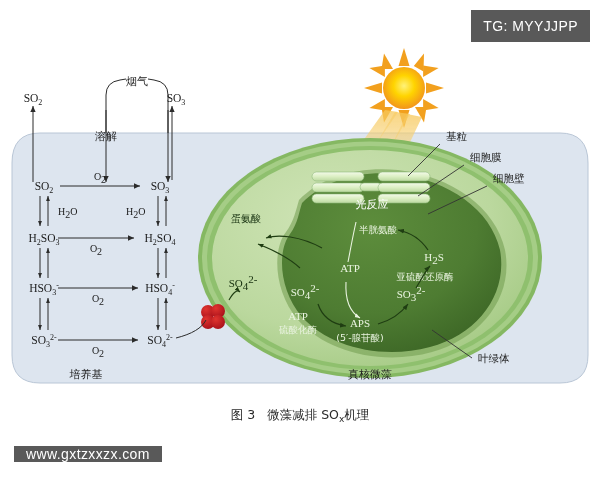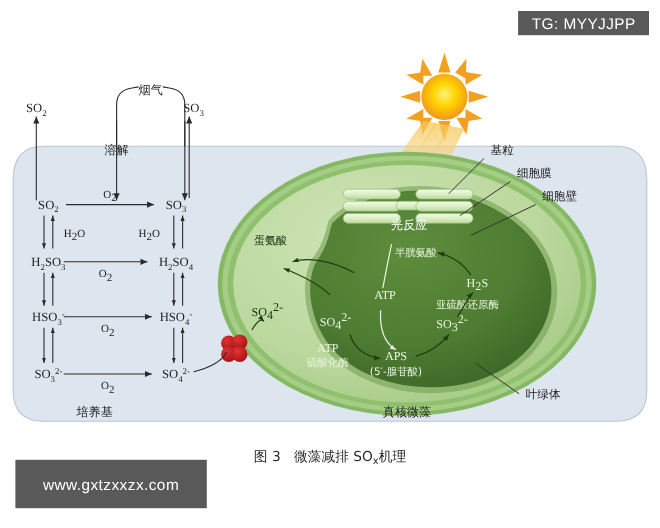--- a/index.html
+++ b/index.html
@@ -3,22 +3,22 @@
 <meta charset="utf-8">
 <style>
   html,body{margin:0;padding:0;}
   body{width:600px;height:480px;background:#ffffff;
        font-family:"Liberation Serif",serif;overflow:hidden;position:relative;}
   #stage{position:absolute;left:0;top:0;width:600px;height:480px;}
   .svgroot{position:absolute;left:0;top:0;}
   .badge{position:absolute;background:#595959;color:#ffffff;
          font-family:"Liberation Sans",sans-serif;display:flex;
          align-items:center;justify-content:center;letter-spacing:.4px;}
-  #tg-badge{right:10px;top:10px;height:22px;padding:0 12px;font-size:14px;}
-  #wm-badge{left:14px;bottom:18px;height:44px;padding:0 25px;font-size:14px;}
+  #tg-badge{right:10px;top:10px;height:32px;padding:0 12px;font-size:14px;}
+  #wm-badge{left:14px;bottom:18px;height:16px;padding:0 12px;font-size:14px;}
   text{font-family:"Liberation Serif",serif;}
   .chem{font-size:11.5px;fill:#1b1b1b;}
   .chem .sub{font-size:8px;}
   .chem .sup{font-size:8px;}
   .cnlabel{font-family:"DejaVu Sans",sans-serif;font-size:11px;fill:#1b1b1b;}
   .cn-dark{font-family:"DejaVu Sans",sans-serif;font-size:10px;fill:#16300f;}
   .cn-white{font-family:"DejaVu Sans",sans-serif;font-size:11px;fill:#ffffff;}
   .cn-pale{font-family:"DejaVu Sans",sans-serif;font-size:9.5px;fill:#e9f3df;}
   .chem-pale{font-size:11px;fill:#eaf4e0;}
   .chem-dark{font-size:11px;fill:#16300f;}

